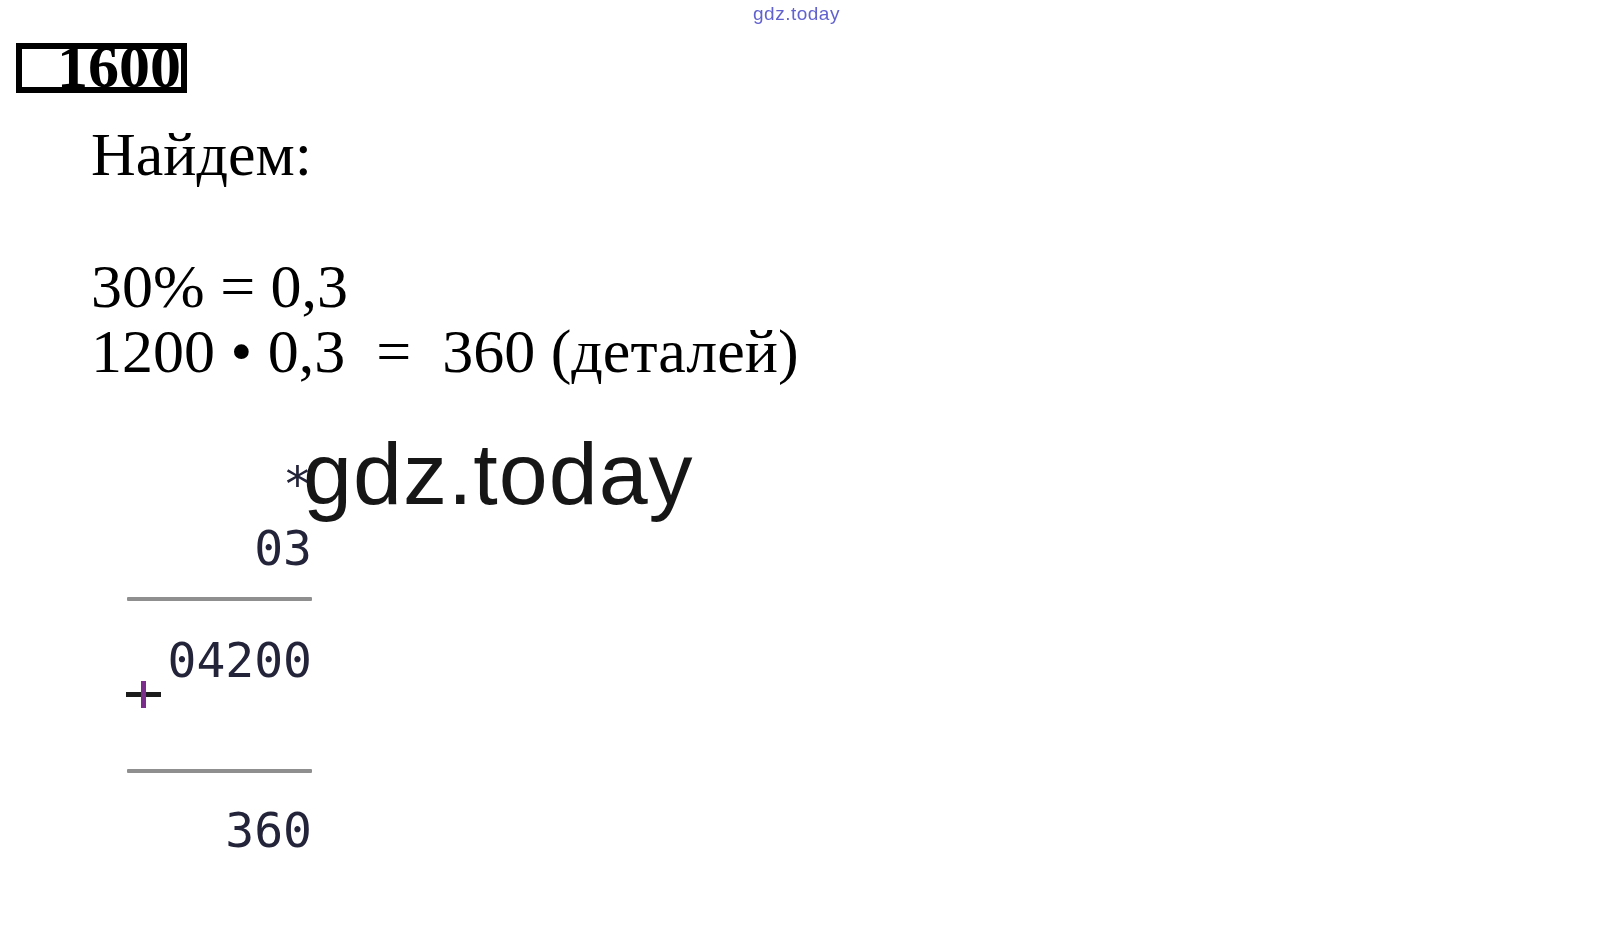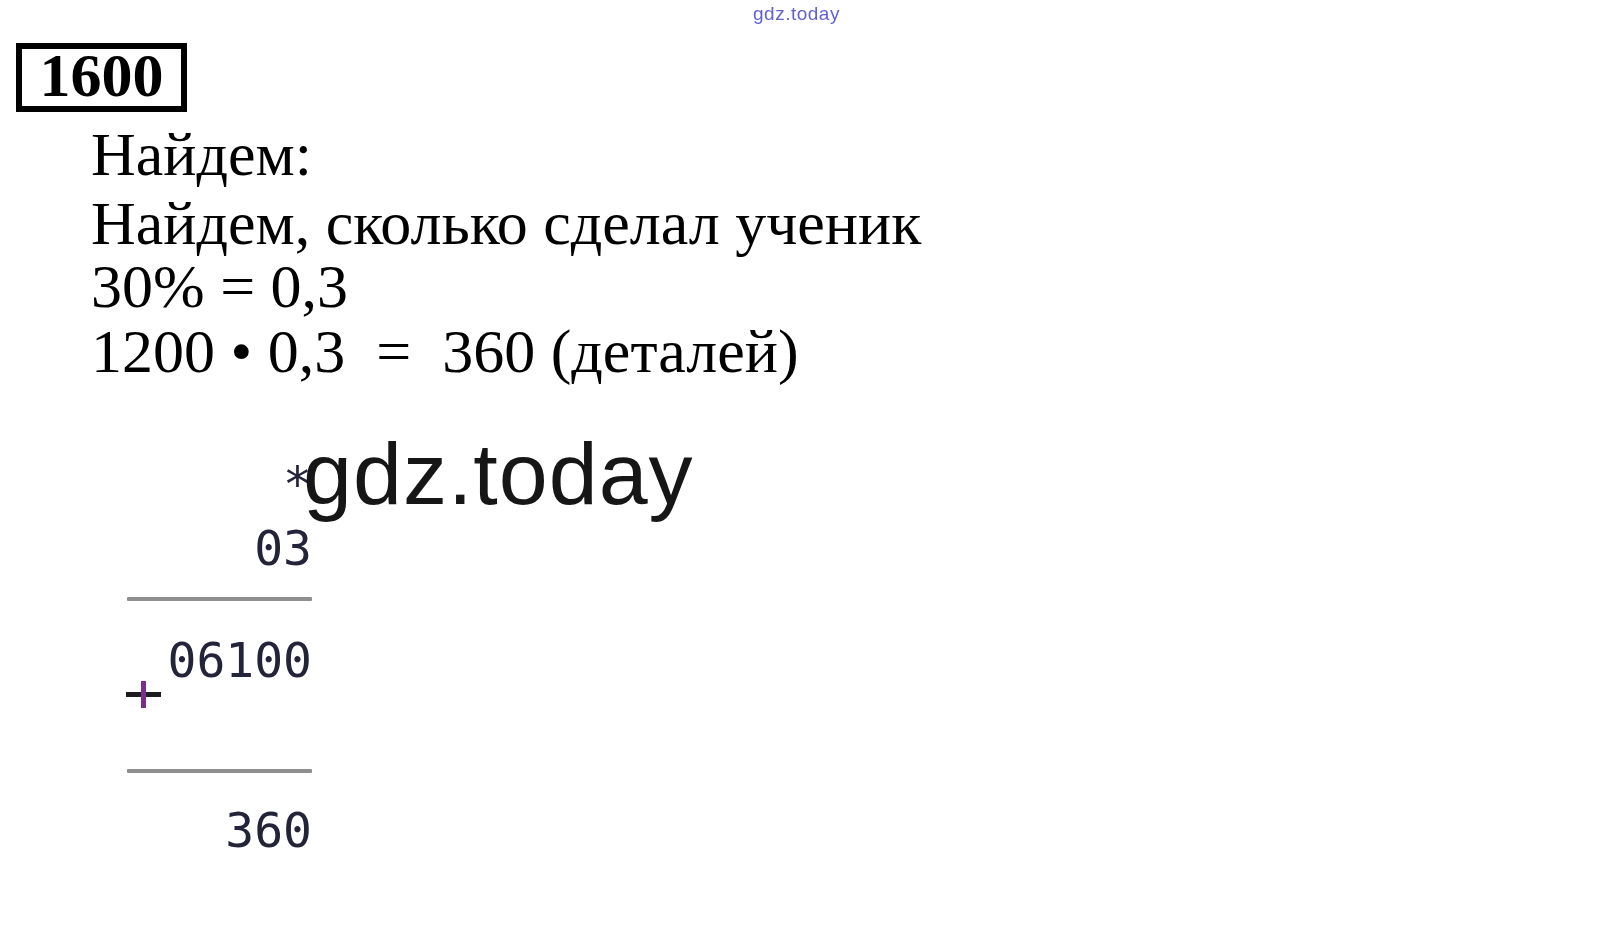--- a/index.html
+++ b/index.html
@@ -26,26 +26,26 @@
     color: var(--top-watermark, #4646c8);
     opacity: 0.85;
   }
 
   
   .problem-box {
     position: absolute;
     left: 16px;
     top: 43px;
     width: 171px;
-    height: 69px;
+    height: 50px;
     box-sizing: border-box;
     border: 6px solid var(--box-border, #000000);
     display: flex;
     align-items: center;
-    justify-content: center;
+    justify-content: flex-end;
   }
   .problem-box .num {
     font-weight: bold;
     font-size: 62px;
     line-height: 1;
     padding-bottom: 5px;
   }
 
   
   .text-line {
@@ -121,34 +121,33 @@
 <div class="canvas">
 
   <div class="top-watermark">gdz.today</div>
 
   <div class="problem-box">
     <span class="num">1600</span>
   </div>
 
   <div class="text-line t-solution">Найдем:</div>
 
-  <div class="text-line t-find">Найдем, сколько сделал ученик</div>
 
   <div class="text-line t-percent">30% = 0,3</div>
 
   <div class="text-line t-equation">1200 • 0,3  =  360 (деталей)</div>
 
 
   <div class="mono-row m-star">*</div>
 
   <div class="mono-row m-multiplier">03</div>
 
   <div class="rule rule-top"></div>
 
-  <div class="mono-row m-partial1">06100</div>
+  <div class="mono-row m-partial1">04200</div>
 
   <div class="plus-sign" aria-label="+">
     <div class="plus-h"></div>
     <div class="plus-v"></div>
   </div>
 
 
   <div class="rule rule-bottom"></div>
 
   <div class="mono-row m-result">360</div>

